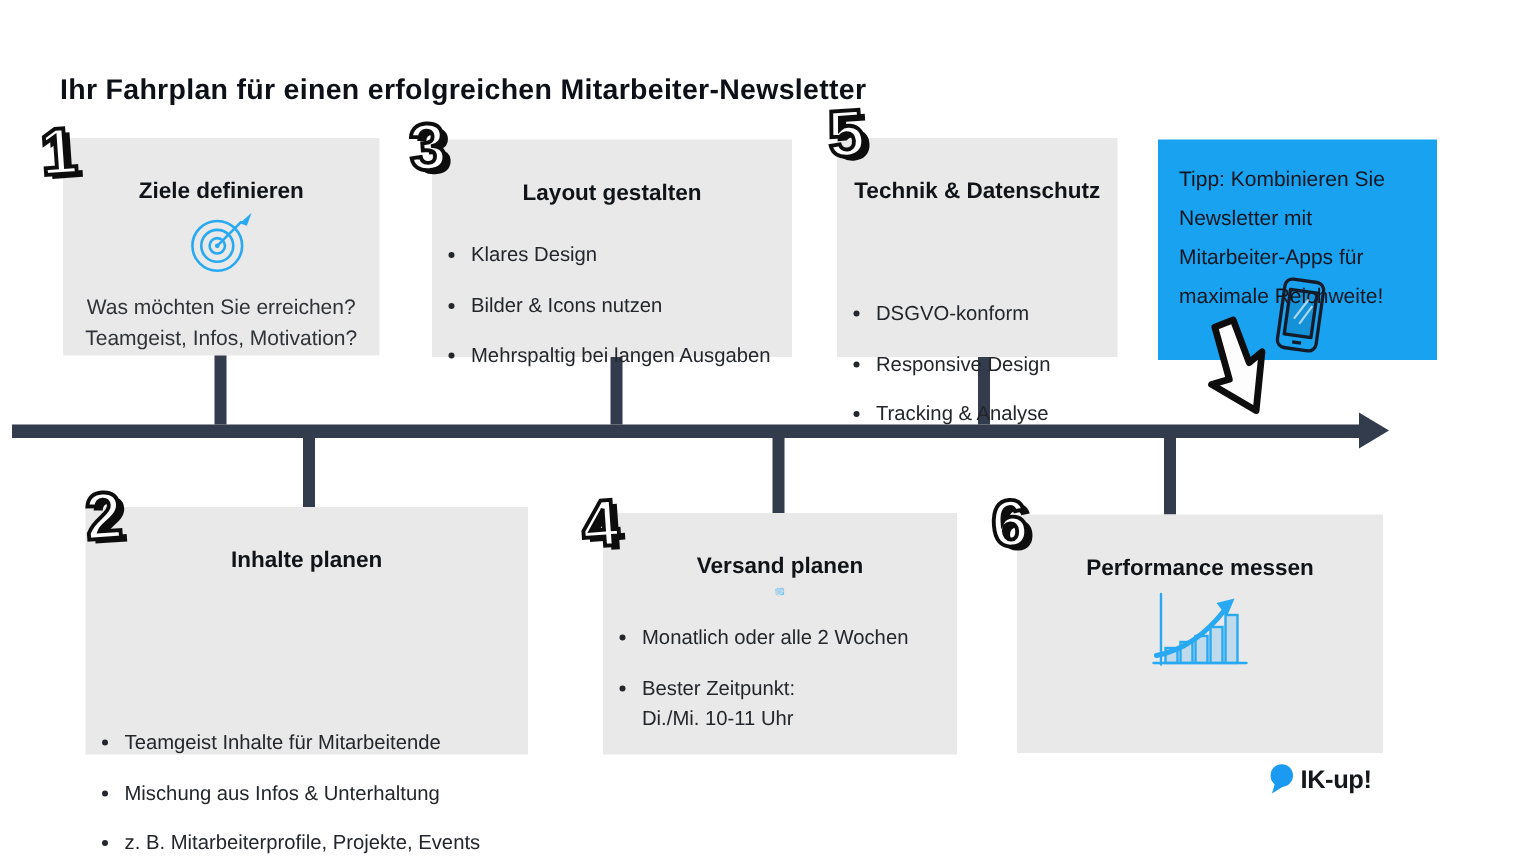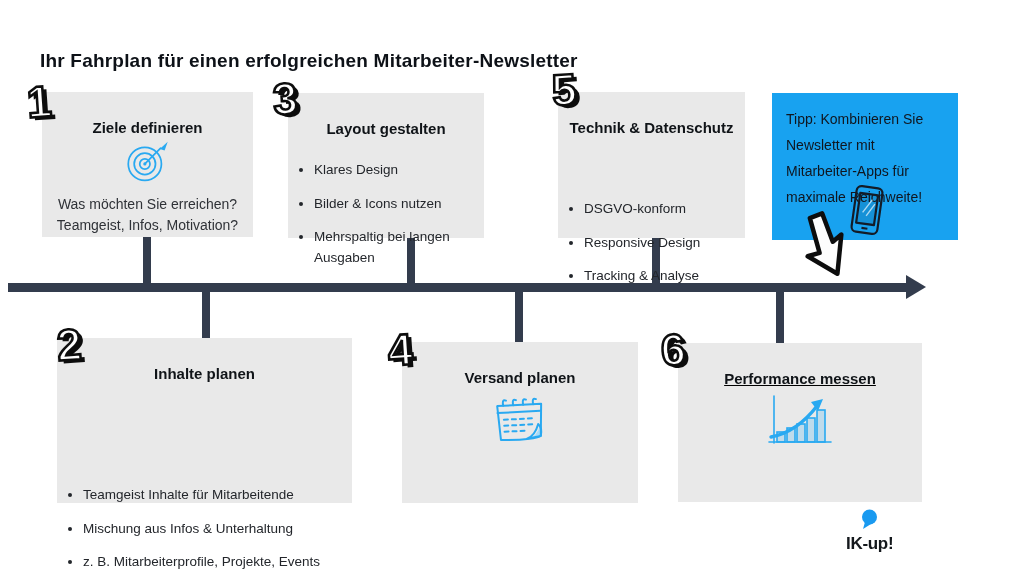--- a/index.html
+++ b/index.html
@@ -19,25 +19,25 @@
   #c3{left:407px;top:237px;height:46px;}
   #c5{left:652px;top:237px;height:46px;}
   #c2{left:202px;top:292px;height:46px;}
   #c4{left:515px;top:292px;height:50px;}
   #c6{left:776px;top:292px;height:51px;}
 
   
   .stepbox{position:absolute;background:#e9e9e9;box-sizing:border-box;
            display:flex;flex-direction:column;align-items:center;padding-top:27px;}
   #b1{left:42px;top:92px;width:211px;height:145px;}
-  #b3{left:288px;top:93px;width:196px;height:145px;}
+  #b3{left:288px;top:93px;width:240px;height:145px;}
   #b5{left:558px;top:92px;width:187px;height:146px;gap:20px;}
   #b2{left:57px;top:338px;width:295px;height:165px;gap:40px;}
   #b4{left:402px;top:342px;width:236px;height:161px;}
-  #b6{left:678px;top:343px;width:244px;height:159px;text-decoration:underline;}
+  #b6{left:678px;top:343px;width:244px;height:159px;}
 
   .box-title{font-size:15px;font-weight:bold;color:#101418;text-align:center;line-height:1.2;}
   .box-icon{margin:4px 0 2px;}
   .box-text{font-size:14px;color:#2f3237;text-align:center;white-space:pre-line;
             line-height:1.55;margin-top:8px;}
   ul.bullets{margin:3px 0 0;padding-left:26px;font-size:13.5px;color:#23262b;
              line-height:1.52;align-self:flex-start;}
   ul.bullets li{white-space:pre-line;margin:13px 0;}
 
   
@@ -52,21 +52,21 @@
   #n6{left:661px;top:328px;}
 
   
   .tipbox{position:absolute;left:772px;top:93px;width:186px;height:147px;background:#18a2f0;
           box-sizing:border-box;padding:13px 14px 0 14px;}
   .tip-text{font-size:14px;color:#10161f;line-height:26px;}
   .phone{position:absolute;left:80px;top:92px;transform:rotate(8deg);}
   .tip-arrow{position:absolute;left:796px;top:208px;z-index:4;}
 
   
-  .logo{position:absolute;left:846px;top:509px;display:flex;align-items:center;gap:4px;flex-direction:column;}
+  .logo{position:absolute;left:846px;top:509px;display:flex;align-items:center;gap:4px;}
   .logo-text{font-size:17px;font-weight:bold;color:#14181c;letter-spacing:-.3px;}
 
   .icon-stroke{stroke:#29a9f1;fill:none;stroke-width:2.2;stroke-linecap:round;stroke-linejoin:round;}
 </style>
 </head>
 <body>
 
 <div class="canvas">
 
   <div class="page-title">Ihr Fahrplan für einen erfolgreichen Mitarbeiter-Newsletter</div>
@@ -162,20 +162,25 @@
     <svg class="box-icon" width="64" height="56" viewBox="0 0 64 56">
       <path d="M52 34 Q50 46 38 48 L52 46 Z" fill="#a6dcfa" stroke="none"></path>
       <g class="icon-stroke" style="stroke-width:2" transform="rotate(-3 31 30)">
         <path d="M10 14 L54 14 L52 46 Q44 50 12 48 Z"></path>
         <path d="M10 21 L53 21"></path>
         <path d="M16 14 q-1 -7 3 -5 M26 14 q-1 -7 3 -5 M36 14 q-1 -7 3 -5 M46 14 q-1 -7 3 -5"></path>
         <path d="M16 28 h4 M24 28 h4 M32 28 h4 M40 28 h4 M16 34 h4 M24 34 h4 M32 34 h4 M40 34 h4 M16 40 h4 M24 40 h4 M32 40 h4"></path>
         <path d="M52 46 Q54 38 50 34 Q46 46 38 48 Z"></path>
       </g>
     </svg>
+    <ul class="bullets">
+        <li>Monatlich oder alle 2 Wochen</li>
+        <li>Bester Zeitpunkt:
+Di./Mi. 10-11 Uhr</li>
+      </ul>
   </div>
 
   <div class="stepbox" id="b6">
     <div class="box-title">Performance messen</div>
     <svg class="box-icon" width="74" height="56" viewBox="0 0 74 56">
       <g stroke="#29a9f1" fill="rgba(41,169,241,0.22)" stroke-width="1.6">
         <rect x="14" y="40" width="8" height="10"></rect>
         <rect x="24" y="36" width="8" height="14"></rect>
         <rect x="34" y="32" width="8" height="18"></rect>
         <rect x="44" y="26" width="8" height="24"></rect>

